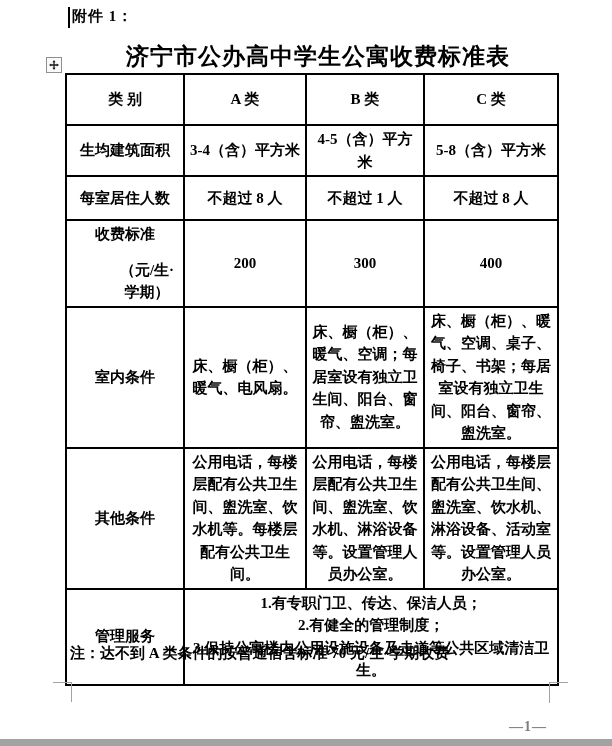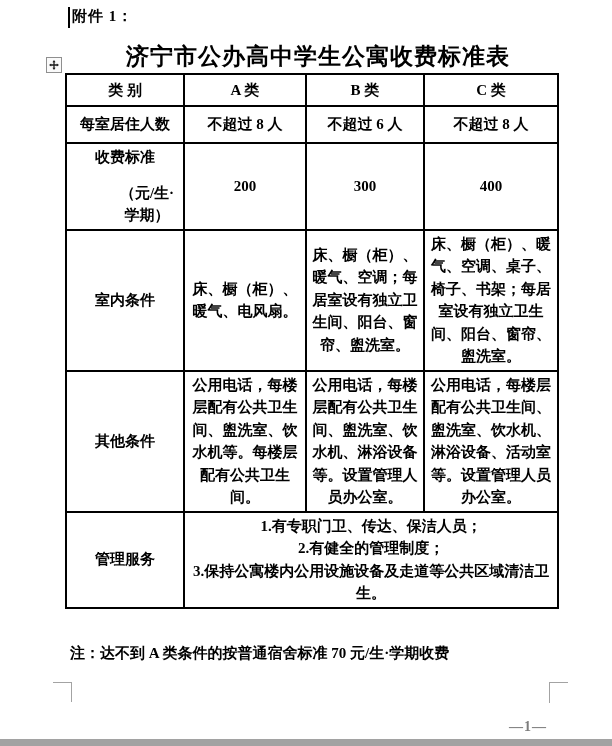--- a/index.html
+++ b/index.html
@@ -13,21 +13,21 @@
   .doc-title{position:absolute;left:0;top:29px;width:612px;margin:12px;text-align:center;
     font-size:23px;font-weight:bold;letter-spacing:1px;font-family:"Liberation Sans","DejaVu Sans",sans-serif;}
   
   .move-handle{position:absolute;left:46px;top:57px;width:14px;height:14px;background:#fafafa;
     border:1px solid #8f8f8f;display:flex;align-items:center;justify-content:center;cursor:move;}
   .move-handle svg{display:block;}
   
   table.fee{position:absolute;left:65px;top:73px;border-collapse:collapse;table-layout:fixed;}
   table.fee td{border:2px solid #000;font-weight:bold;text-align:center;vertical-align:middle;
     padding:2px 4px;font-size:15px;line-height:1.5;}
-  tr.rh1{height:32px;} tr.rh2{height:37px;} tr.rh3{height:37px;}
+  tr.rh1{height:51px;} tr.rh2{height:37px;} tr.rh3{height:44px;}
   tr.rh4{height:56px;} tr.rh5{height:141px;} tr.rh6{height:135px;} tr.rh7{height:82px;}
   td.val{font-size:15px;}
   td.desc{font-size:14px;text-align:justify;line-height:22px;padding:6px 5px;}
   td.fee-label .l2{margin-top:13px;margin-left:44px;}
   td.mgmt{text-align:left;font-size:14.5px;line-height:26px;padding-left:6px;}
   
   .note{position:absolute;left:70px;top:644px;font-size:15px;font-weight:bold;}
   
   .crop-left{position:absolute;left:53px;top:682px;width:18px;height:19px;
     border-top:1px solid #a3a3a3;border-right:1px solid #a3a3a3;}
@@ -59,24 +59,30 @@
       <col style="width:118px">
       <col style="width:134px">
   </colgroup>
   <tbody>
     <tr class="rh1">
       <td>类 别</td>
       <td>A 类</td>
       <td>B 类</td>
       <td>C 类</td>
     </tr>
+    <tr class="rh2">
+      <td>生均建筑面积</td>
+      <td class="val">3-4（含）平方米</td>
+      <td class="val">4-5（含）平方米</td>
+      <td class="val">5-8（含）平方米</td>
+    </tr>
     <tr class="rh3">
       <td>每室居住人数</td>
       <td class="val">不超过 8 人</td>
-      <td class="val">不超过 6 人</td>
+      <td class="val">不超过 1 人</td>
       <td class="val">不超过 8 人</td>
     </tr>
     <tr class="rh4">
       <td class="fee-label">
         <div>收费标准</div>
         <div class="l2">（元/生·学期）</div>
       </td>
       <td class="val">200</td>
       <td class="val">300</td>
       <td class="val">400</td>

